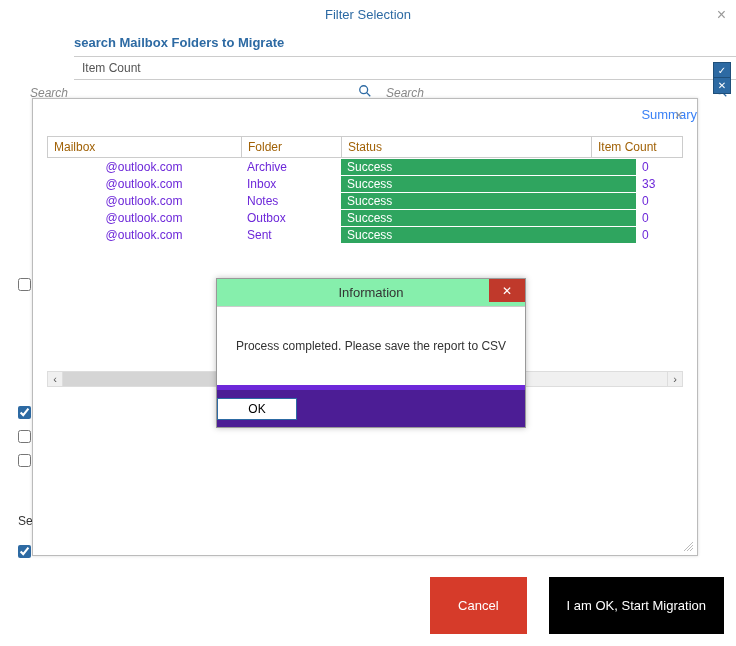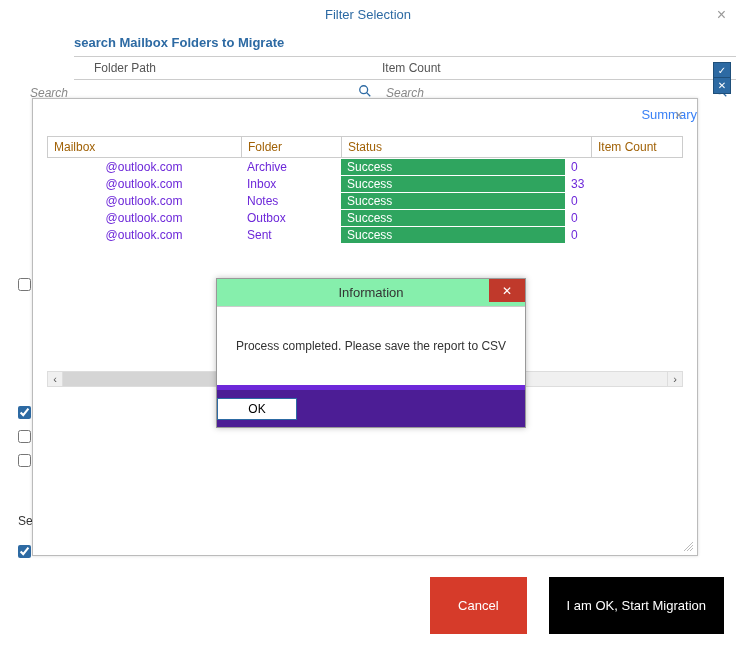--- a/index.html
+++ b/index.html
@@ -154,21 +154,21 @@
   .col-fld{width:100px;}
   .col-sts{width:250px;}
   .col-cnt{flex:1;}
   .tbody .trow{
     display:flex;height:17px;align-items:center;
   }
   .trow > div{padding:0 6px;font-size:12px;color:#6d28d9;}
   .trow .mbx{width:194px;text-align:center;}
   .trow .fld{width:100px;}
   .trow .sts{
-    width:224px;background:#2fa55f;color:#fff;
+    width:295px;background:#2fa55f;color:#fff;
     height:16px;display:flex;align-items:center;
   }
   .trow .cnt{flex:1;}
   .scrollbar-h{
     display:flex;align-items:center;
     margin:128px 14px 0 14px;
     height:16px;
   }
   .scrollbar-h .arrow{
     width:16px;height:16px;
@@ -238,21 +238,20 @@
   }
 </style>
 </head>
 <body>
 
 <div class="main-title">Filter Selection</div>
 <div class="main-close">×</div>
 <div class="subtitle">search Mailbox Folders to Migrate</div>
 
 <div class="folder-header">
-  <div class="col1">Folder Path</div>
   <div class="col2">Item Count</div>
 </div>
 <div class="search-row">
   <div class="sbox">
     <span>Search</span>
     <span class="mag">
       <svg width="14" height="14" viewBox="0 0 16 16">
           <circle cx="6.5" cy="6.5" r="4.5" fill="none" stroke="#2d6aa3" stroke-width="1.5"></circle>
           <line x1="10" y1="10" x2="14" y2="14" stroke="#2d6aa3" stroke-width="1.5"></line>
         </svg>

